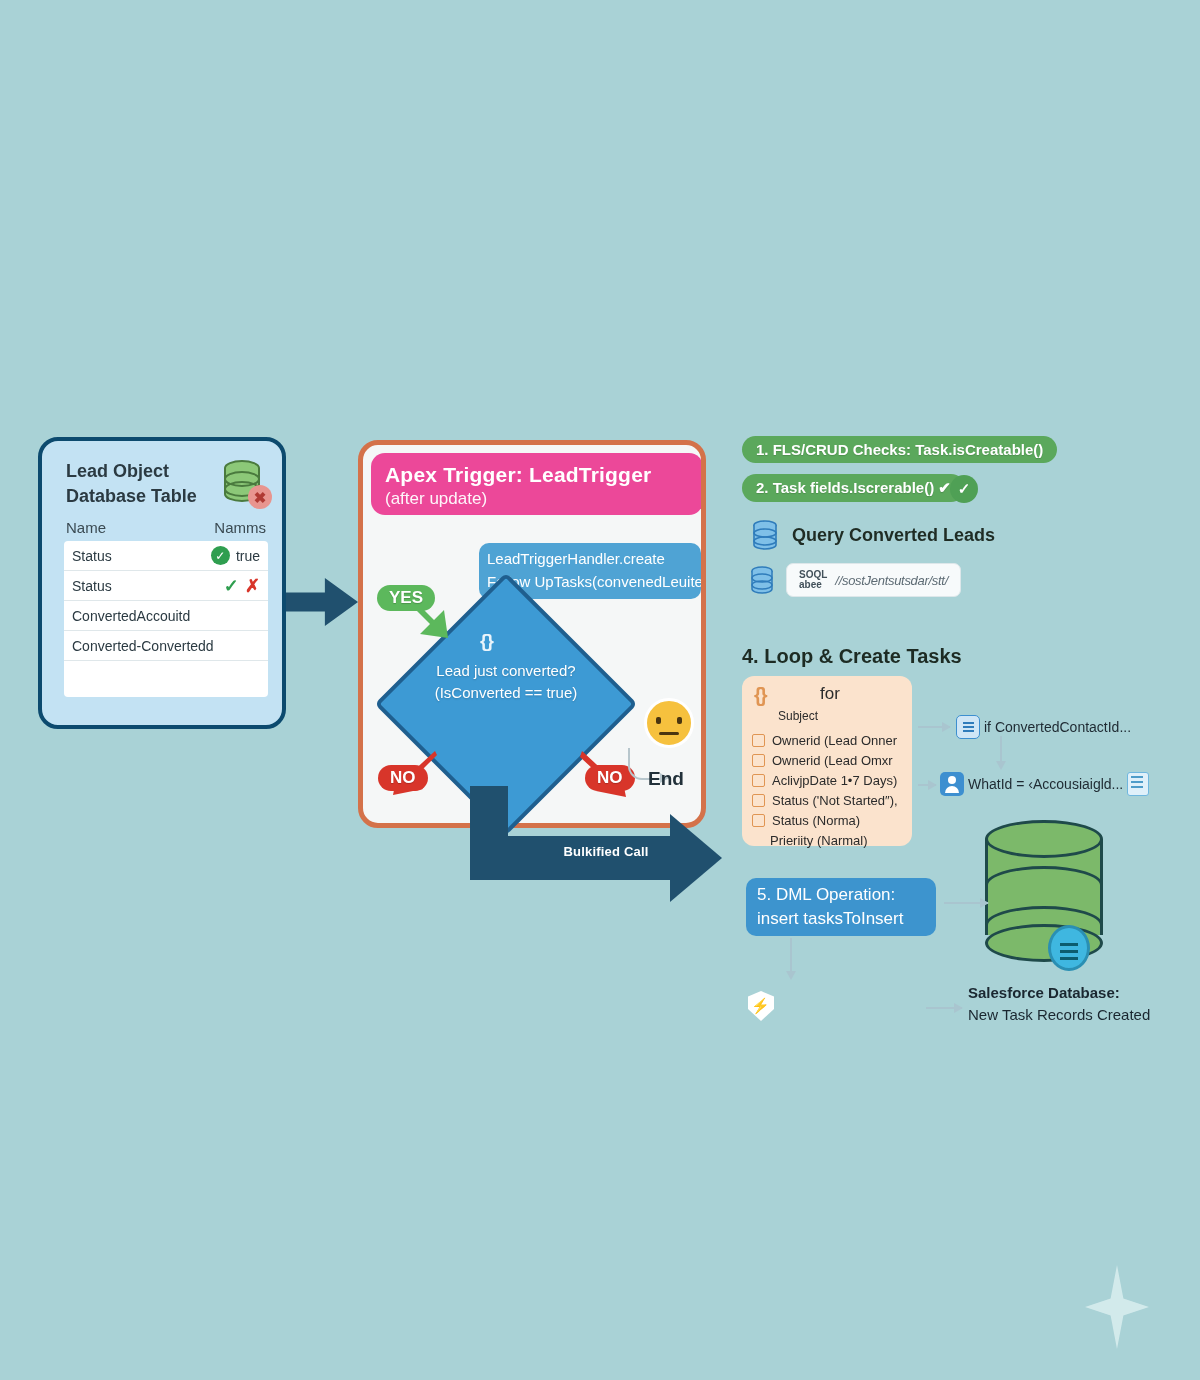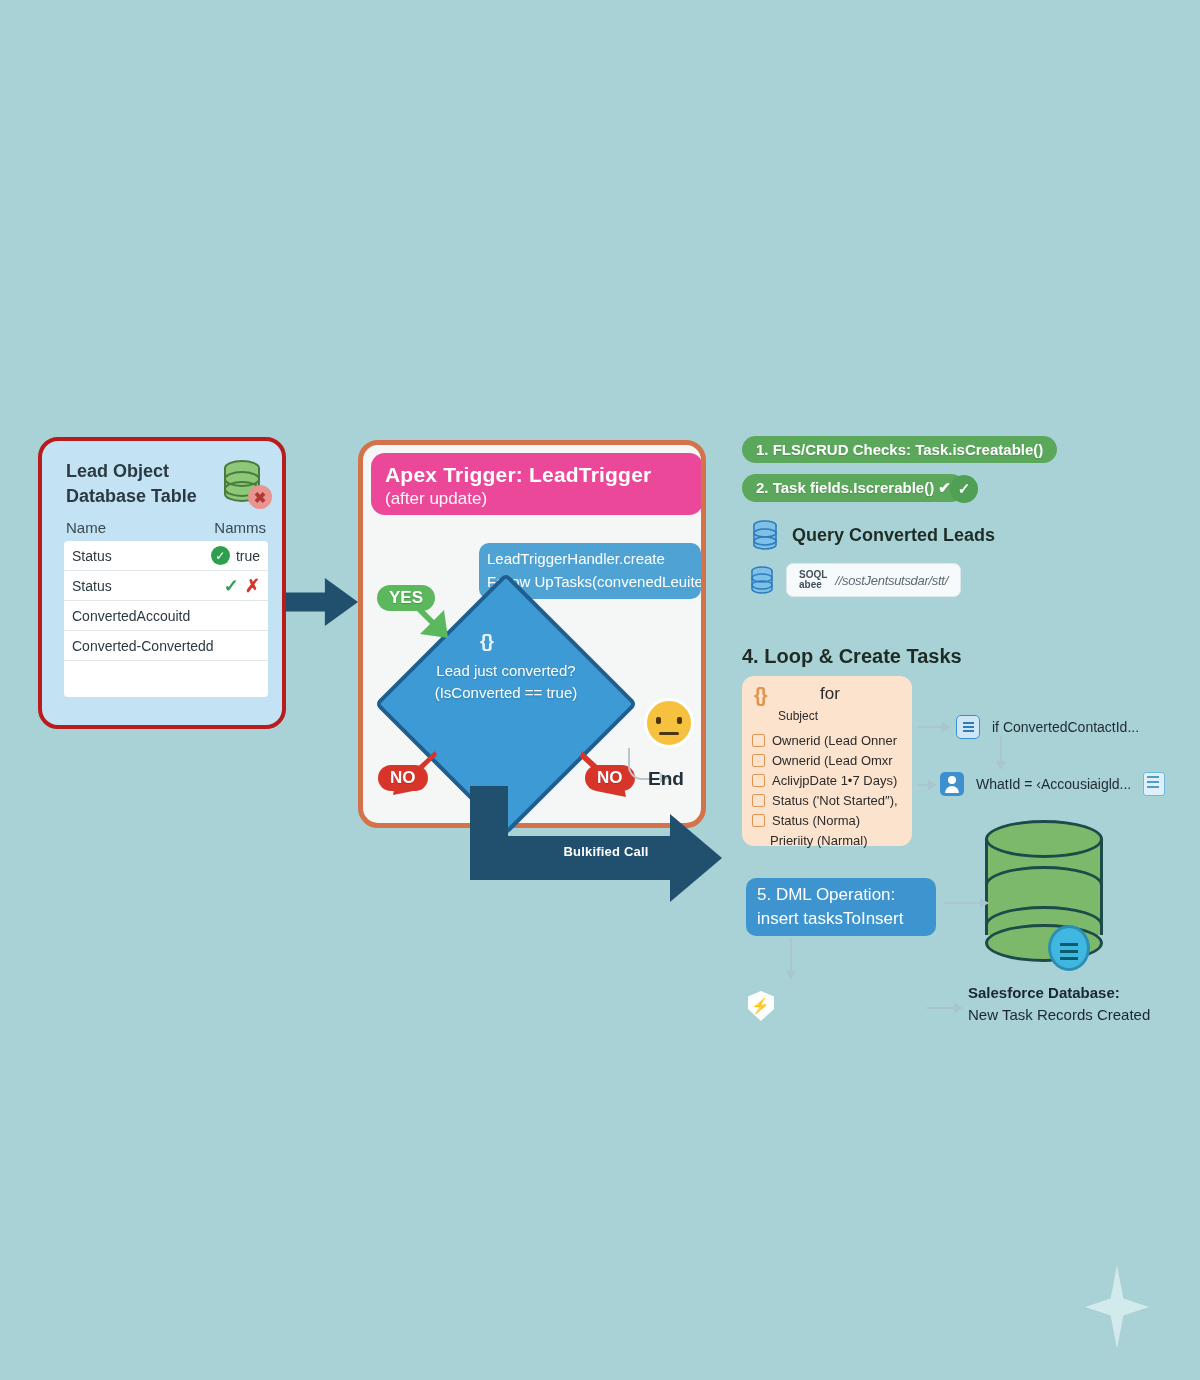--- a/index.html
+++ b/index.html
@@ -19,21 +19,21 @@
   
   .sparkle{
     position:absolute;left:1085px;top:1265px;width:64px;height:84px;
     background:rgba(236,248,249,.62);
     clip-path:polygon(50% 0%, 60% 40%, 100% 50%, 60% 60%, 50% 100%, 40% 60%, 0% 50%, 40% 40%);
   }
 
   
   .lead-panel{
     left:38px;top:437px;width:248px;height:292px;
-    background:#c3e2f3;border:4px solid #b91c1c;border-radius:20px;
+    background:#c3e2f3;border:4px solid #0c4a6e;border-radius:20px;
     box-sizing:border-box;
   }
   .lead-title{
     position:absolute;left:24px;top:18px;width:150px;
     font-size:18px;line-height:25px;color:#2b3a42;font-weight:600;
   }
   .db-ico{position:absolute;right:18px;top:18px;width:44px;height:46px;}
   .badge-x{
     position:absolute;right:10px;top:44px;width:24px;height:24px;border-radius:50%;
     background:#e8958f;display:flex;align-items:center;justify-content:center;
@@ -199,21 +199,21 @@
     background:#fbe3cd;border-radius:12px;box-sizing:border-box;padding:8px 10px;
   }
   .loop-card .lc-ico{position:absolute;left:12px;top:8px;font-size:20px;color:#e09553;font-weight:700;letter-spacing:-2px;}
   .loop-card .lc-for{position:absolute;left:78px;top:8px;font-size:17px;color:#2b2b2b;}
   .loop-card .lc-subject{position:absolute;left:36px;top:33px;font-size:12px;color:#2b2b2b;}
   .loop-list{position:absolute;left:10px;top:54px;width:152px;}
   .loop-list .li{display:flex;align-items:center;gap:7px;height:20px;font-size:13px;color:#2b2b2b;white-space:nowrap;}
   .loop-list .cb{width:11px;height:11px;border:1.5px solid #e09553;border-radius:2px;flex:0 0 auto;}
   .loop-list .li.nocb{padding-left:18px;}
 
-  .br-row{position:absolute;display:flex;align-items:center;gap:12px;font-size:14px;color:#1e2a32;white-space:nowrap;}
+  .br-row{position:absolute;display:flex;align-items:center;gap:4px;font-size:14px;color:#1e2a32;white-space:nowrap;}
   .br1{left:956px;top:715px;}
   .br2{left:940px;top:772px;}
   .ico-sq{width:22px;height:22px;border-radius:5px;background:#cfe6f6;border:1.5px solid #3d8fd0;
           display:flex;align-items:center;justify-content:center;flex:0 0 auto;}
   .ico-sq i{display:block;width:11px;height:2px;background:#2f7cbb;box-shadow:0 4px 0 #2f7cbb,0 -4px 0 #2f7cbb;}
   .ico-person{width:24px;height:24px;border-radius:5px;background:#3d8fd0;flex:0 0 auto;position:relative;}
   .ico-person::before{content:"";position:absolute;left:8px;top:4px;width:8px;height:8px;border-radius:50%;background:#fff;}
   .ico-person::after{content:"";position:absolute;left:5px;top:14px;width:14px;height:7px;border-radius:7px 7px 0 0;background:#fff;}
   .ico-trash{width:20px;height:22px;flex:0 0 auto;border:1.5px solid #6fb7df;border-radius:3px;
              background:#dff0fa;position:relative;}

